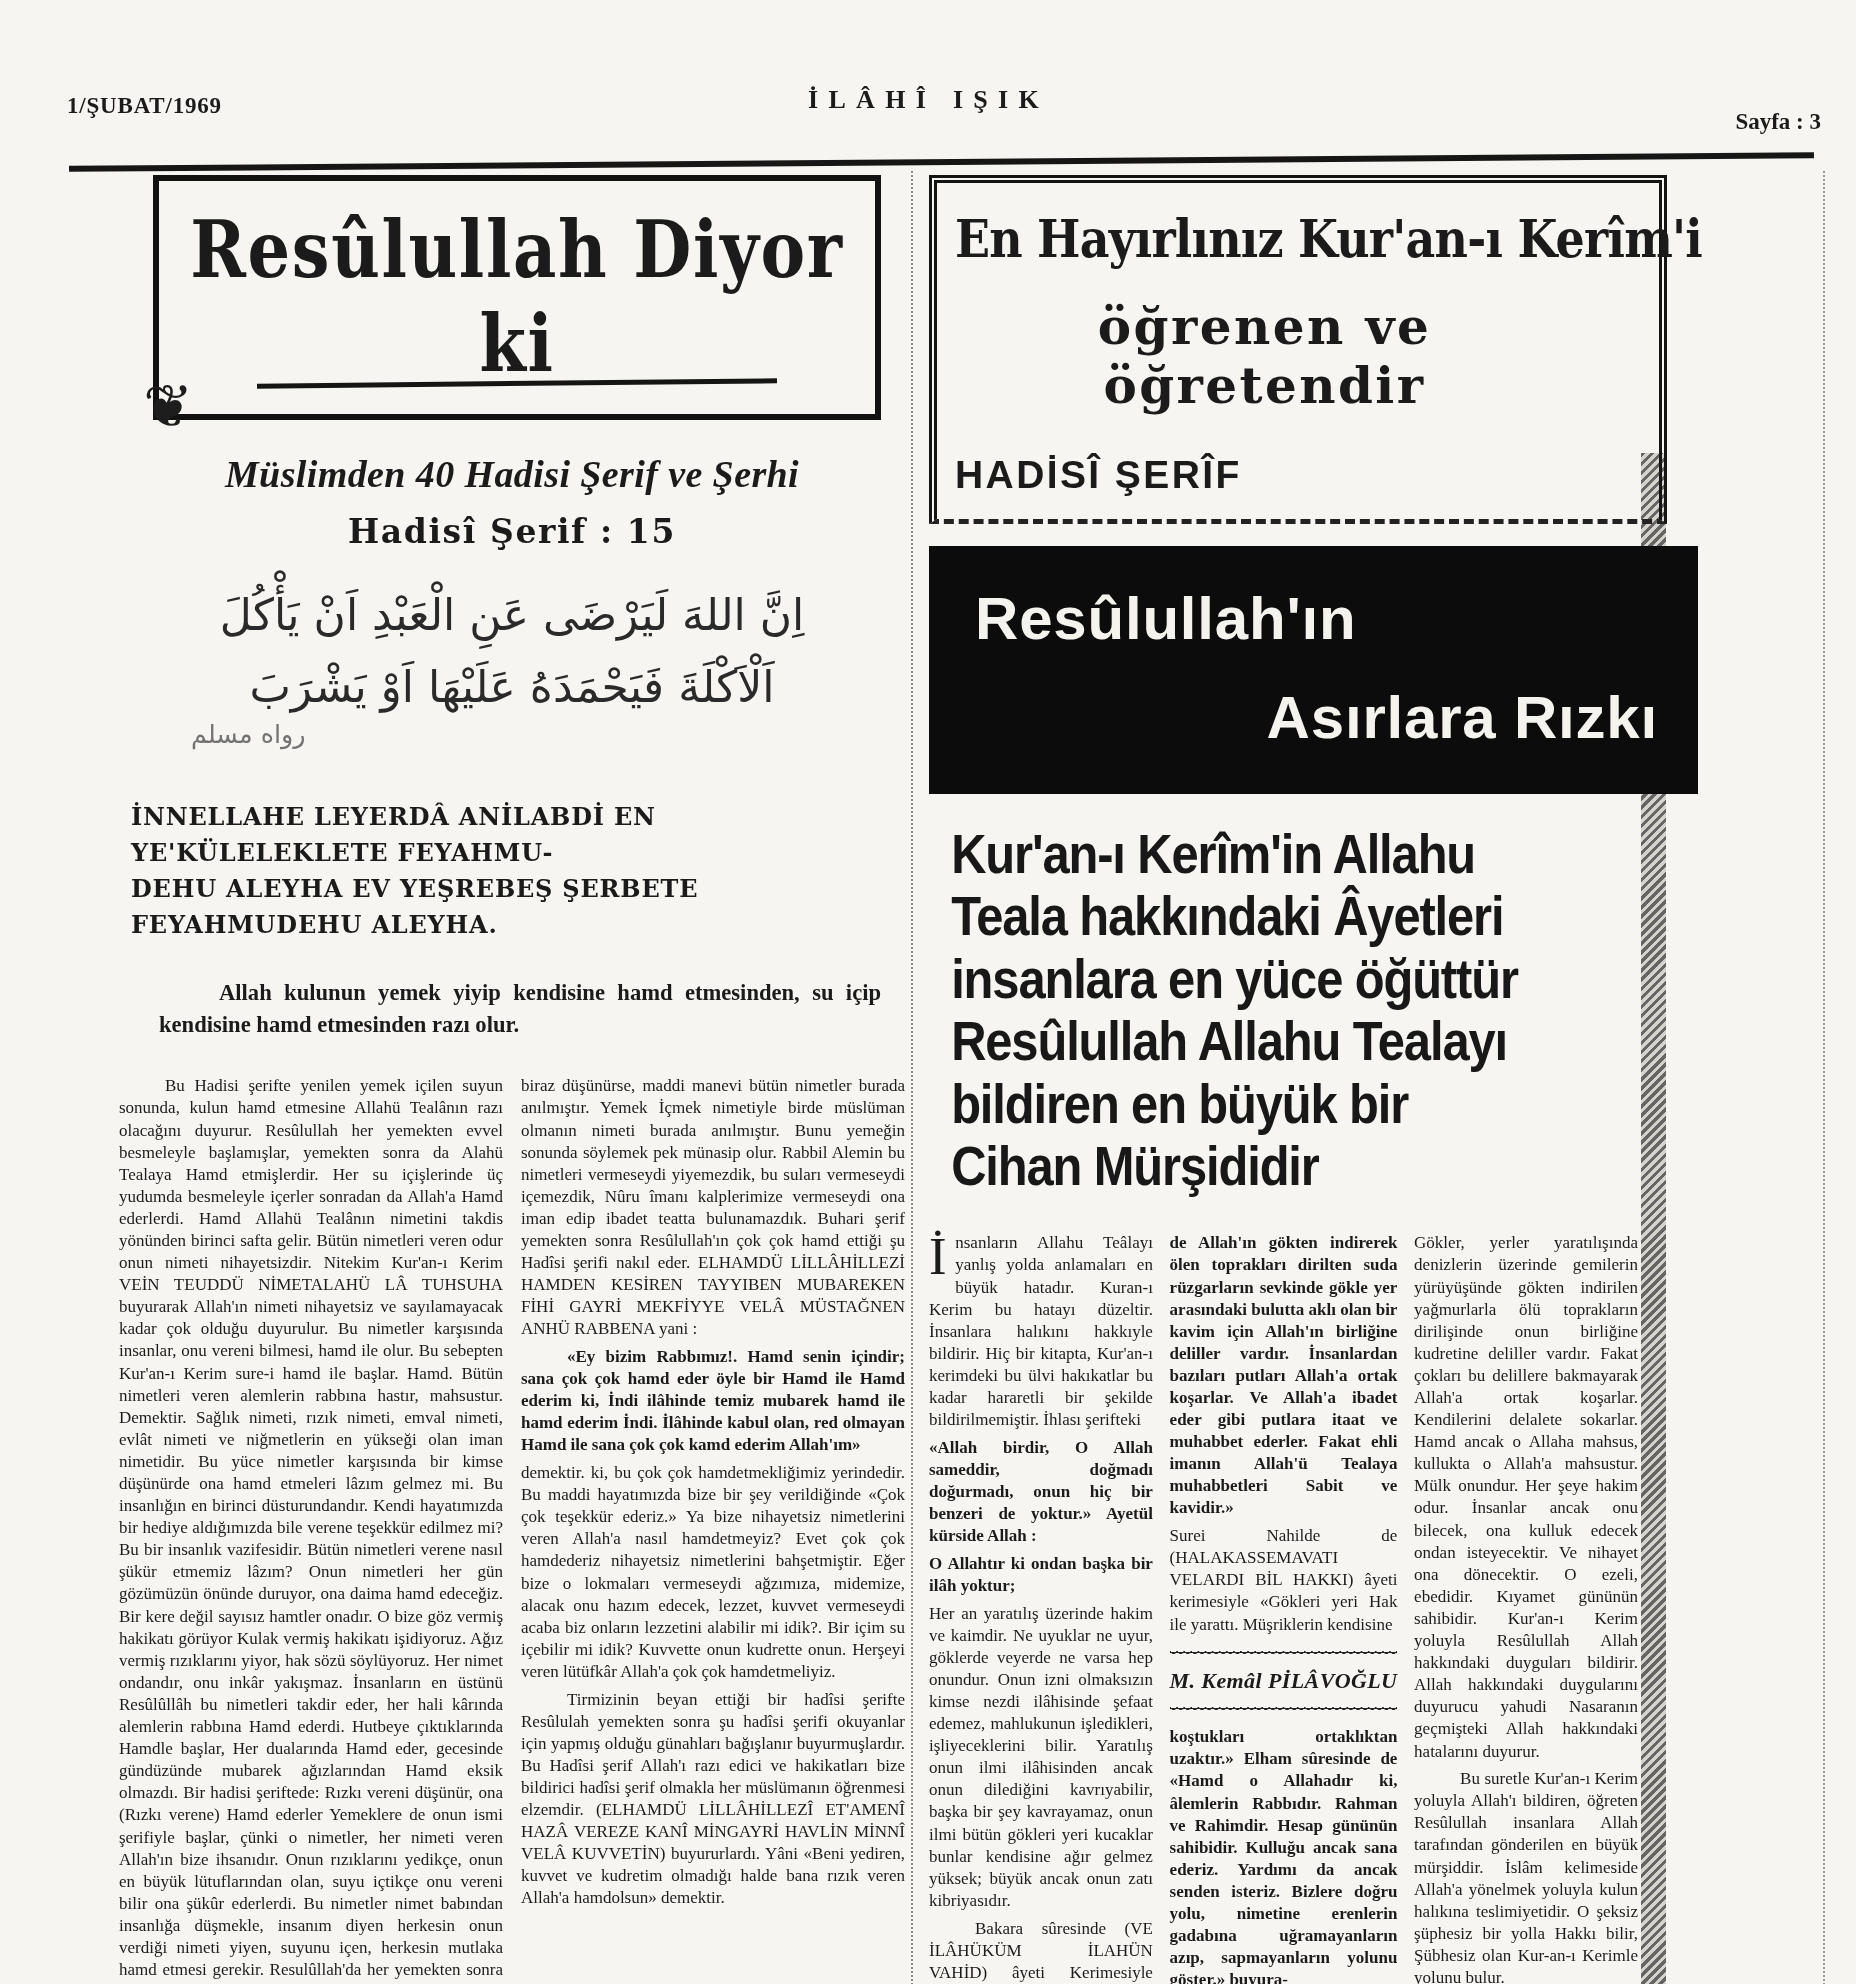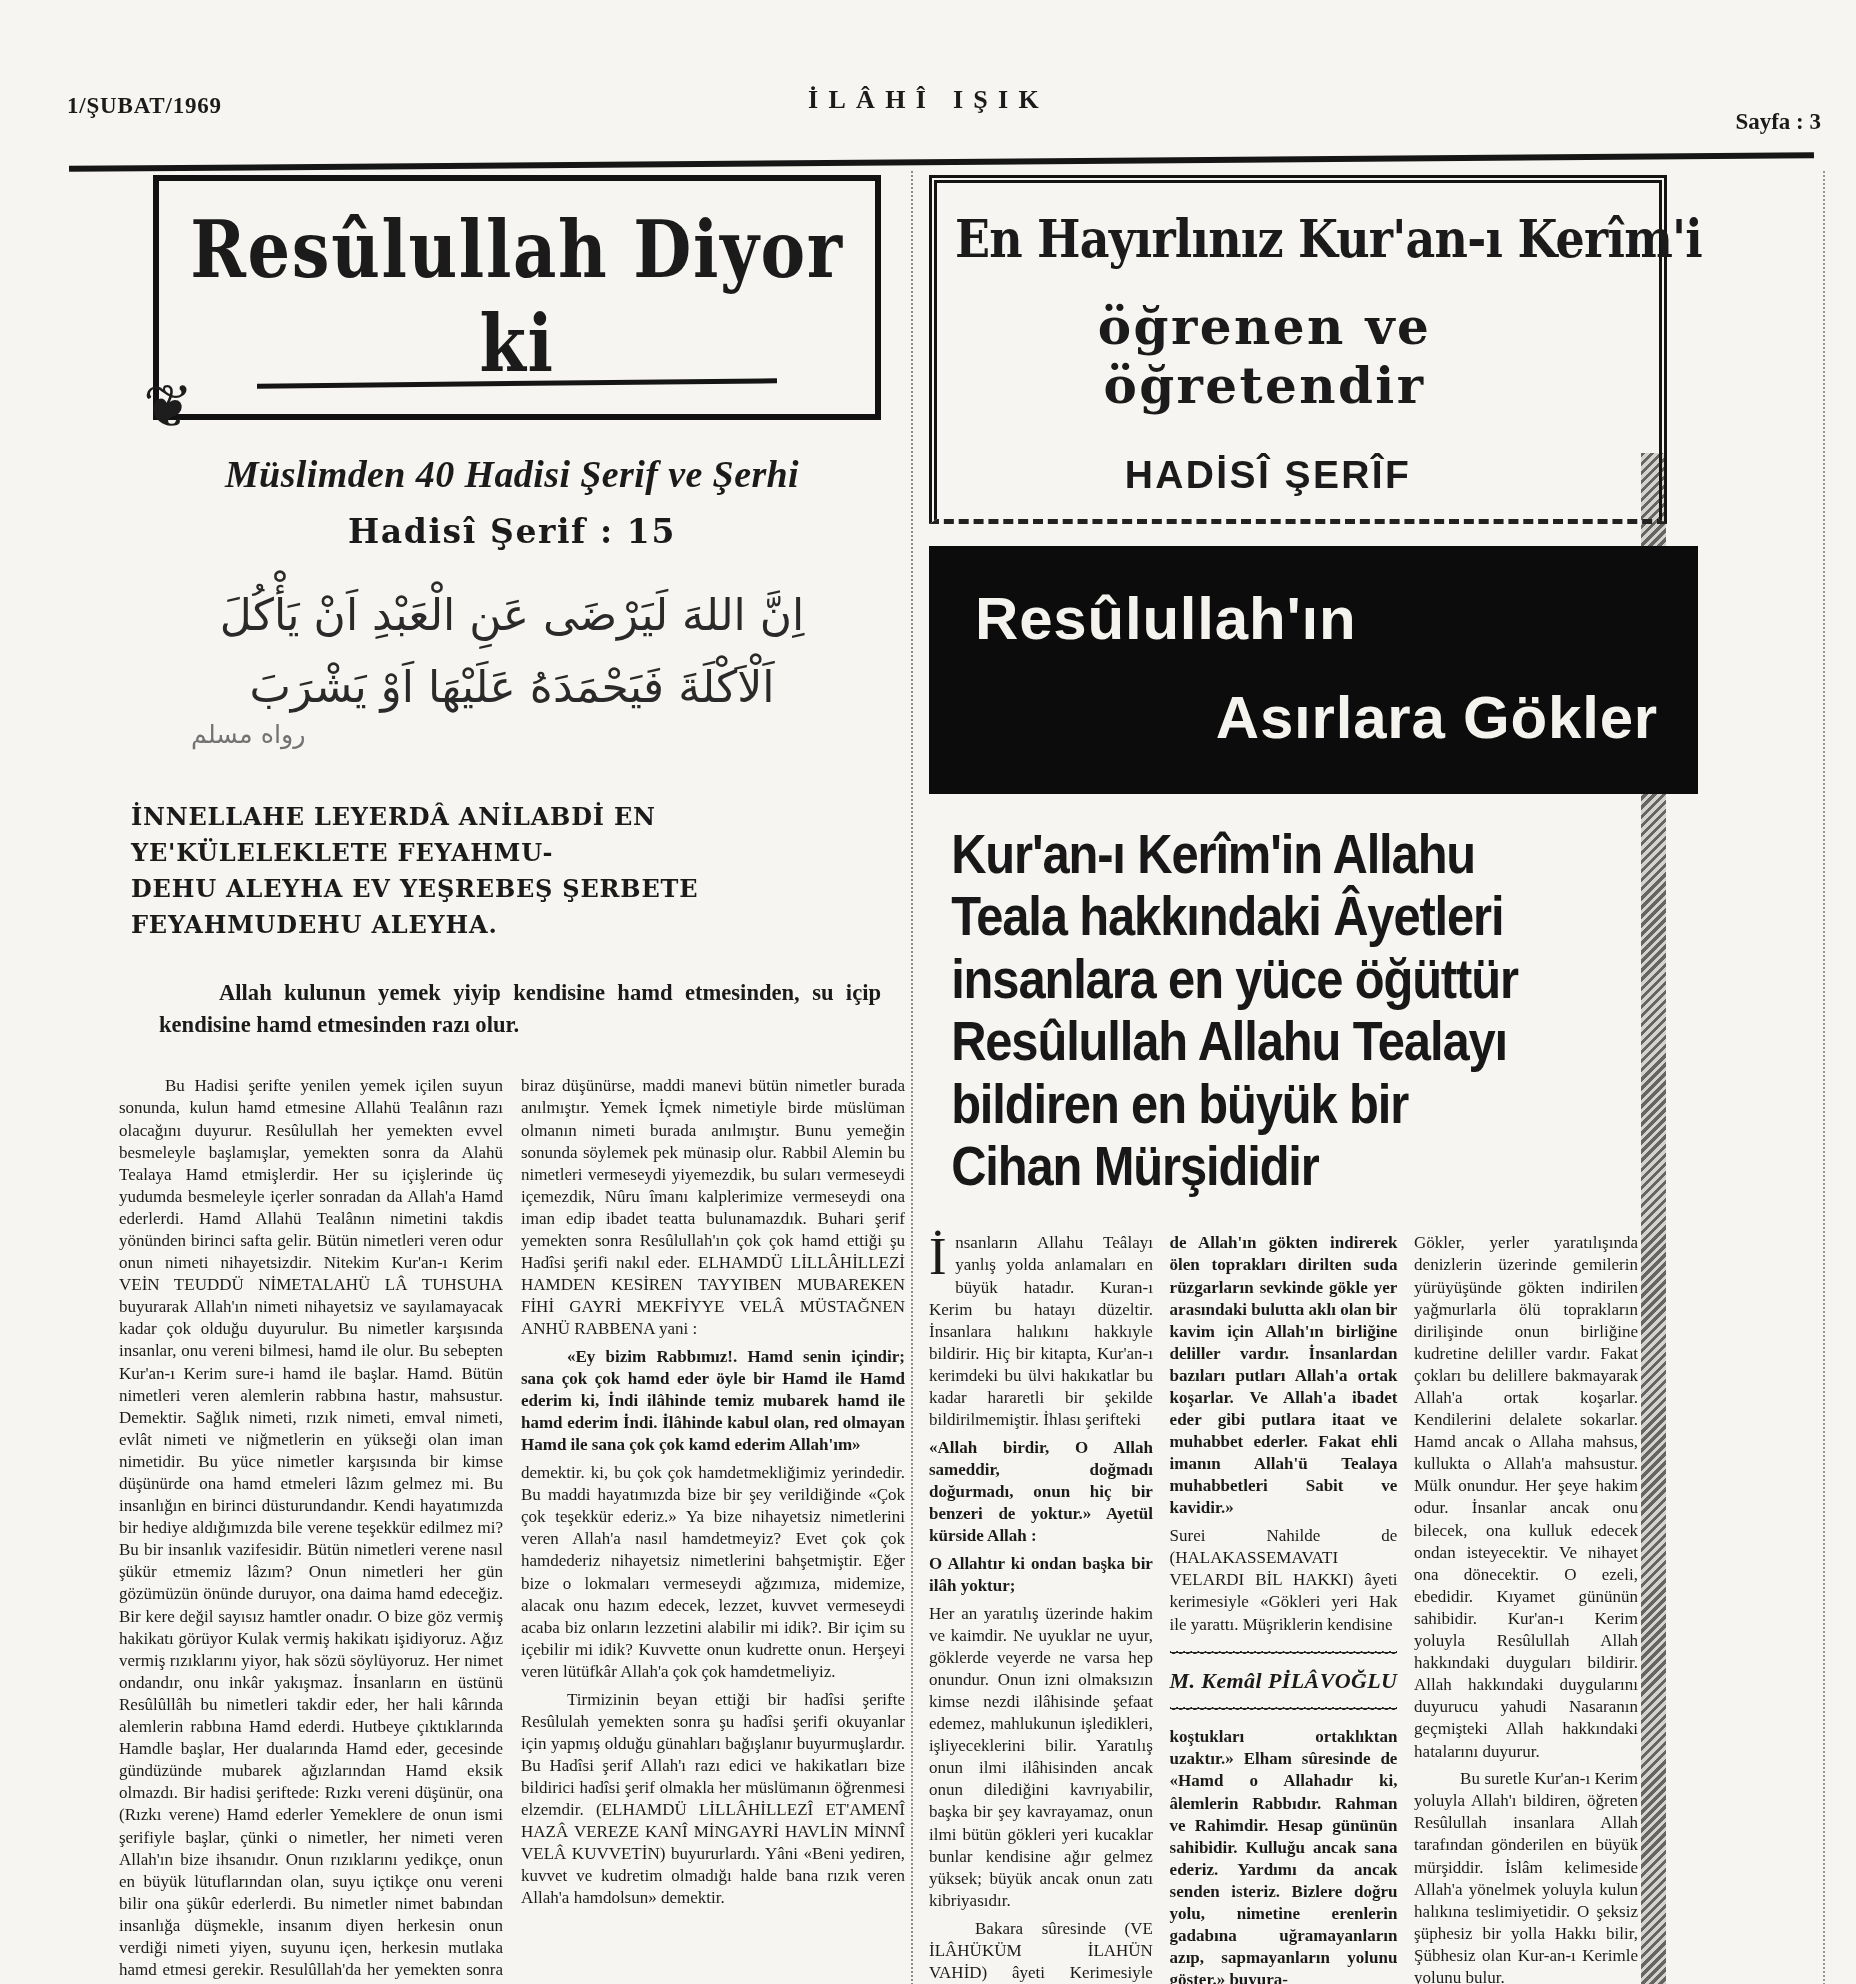--- a/index.html
+++ b/index.html
@@ -36,21 +36,21 @@
   .para{margin:0 0 5.6px;text-indent:46px;}
   .para.noindent{text-indent:0;}
   .para.bold{font-weight:bold;}
   .para.dropcap::first-letter{float:left;font-size:3.1em;line-height:.78;padding:4px 8.7px 0 0;}
   
   .promo-box{border:8.7px double #141414;border-bottom:5.6px dashed #222;padding:26px 18px 22px;}
   .promo-l1{font-size:46px;font-weight:bold;white-space:nowrap;text-align:center;letter-spacing:-0.8px;
        font-family:"DejaVu Serif",serif;transform:scaleY(1.12);transform-origin:top;}
   .promo-l2{margin-top:34px;text-align:center;padding-right:67px;font-size:50px;font-weight:bold;
        font-family:"DejaVu Serif",serif;letter-spacing:2.4px;}
-  .promo-l3{margin-top:38px;text-align:center;padding-right:60px;font-size:39px;font-weight:bold;
+  .promo-l3{margin-top:38px;text-align:left;padding-right:60px;font-size:39px;font-weight:bold;
        font-family:"Liberation Sans",sans-serif;letter-spacing:2.4px;}
   .black-box{margin-top:22px;width:713px;background:#0c0c0c;color:#f4f3ee;padding:38px 28px 42px;}
   .bb-l1{font-size:60px;font-weight:bold;font-family:"Liberation Sans",sans-serif;padding-left:18px;letter-spacing:0.8px;}
   .bb-l2{font-size:60px;font-weight:bold;font-family:"Liberation Sans",sans-serif;text-align:right;padding-right:12px;margin-top:30px;letter-spacing:0.8px;}
   .headline{margin-top:26px;}
   .headline div{font-size:52px;font-weight:bold;font-family:"Liberation Sans",sans-serif;
        line-height:1.2;letter-spacing:-1.2px;transform:scaleX(.94) scaleY(1.08);transform-origin:center top;color:#181818;}
   .rbody{display:flex;gap:16.7px;margin-top:38px;width:709px;}
   .rbody .rcol{flex:1;font-size:17px;line-height:1.3;text-align:justify;}
   .byline-box{margin:14px 0;font-style:italic;}
@@ -110,21 +110,21 @@
   <div class="right-block">
 
     <div class="promo-box">
       <div class="promo-l1">En Hayırlınız Kur'an-ı Kerîm'i</div>
       <div class="promo-l2">öğrenen ve öğretendir</div>
       <div class="promo-l3">HADİSÎ ŞERÎF</div>
     </div>
 
     <div class="black-box">
       <div class="bb-l1">Resûlullah'ın</div>
-      <div class="bb-l2">Asırlara Gökler</div>
+      <div class="bb-l2">Asırlara Rızkı</div>
     </div>
 
     <div class="headline">
       <div>Kur'an-ı Kerîm'in Allahu</div>
       <div>Teala hakkındaki Âyetleri</div>
       <div>insanlara en yüce öğüttür</div>
       <div>Resûlullah Allahu Tealayı</div>
       <div>bildiren en büyük bir</div>
       <div>Cihan Mürşididir</div>
     </div>

